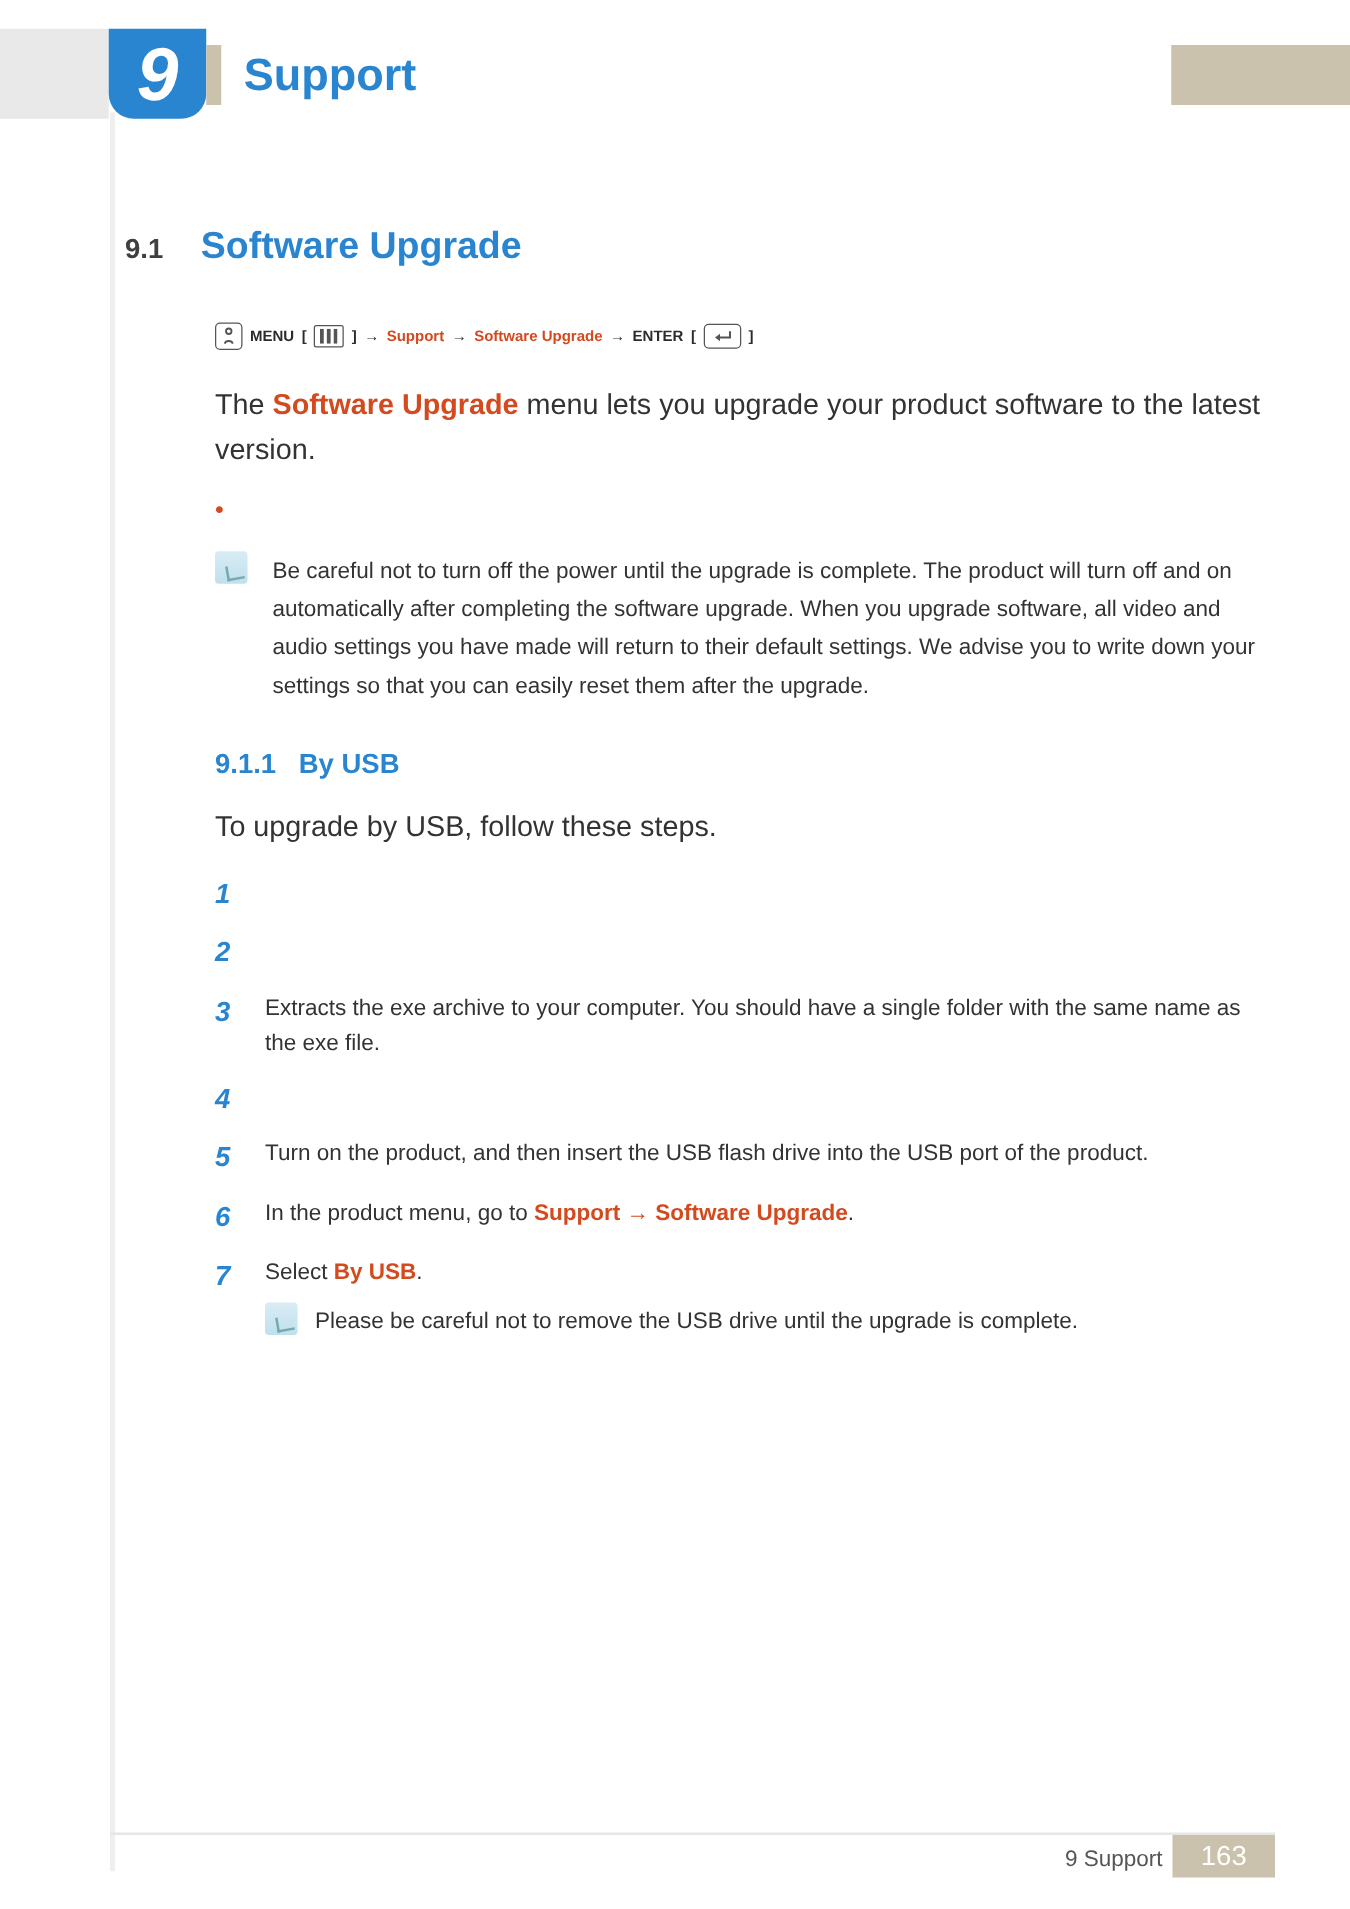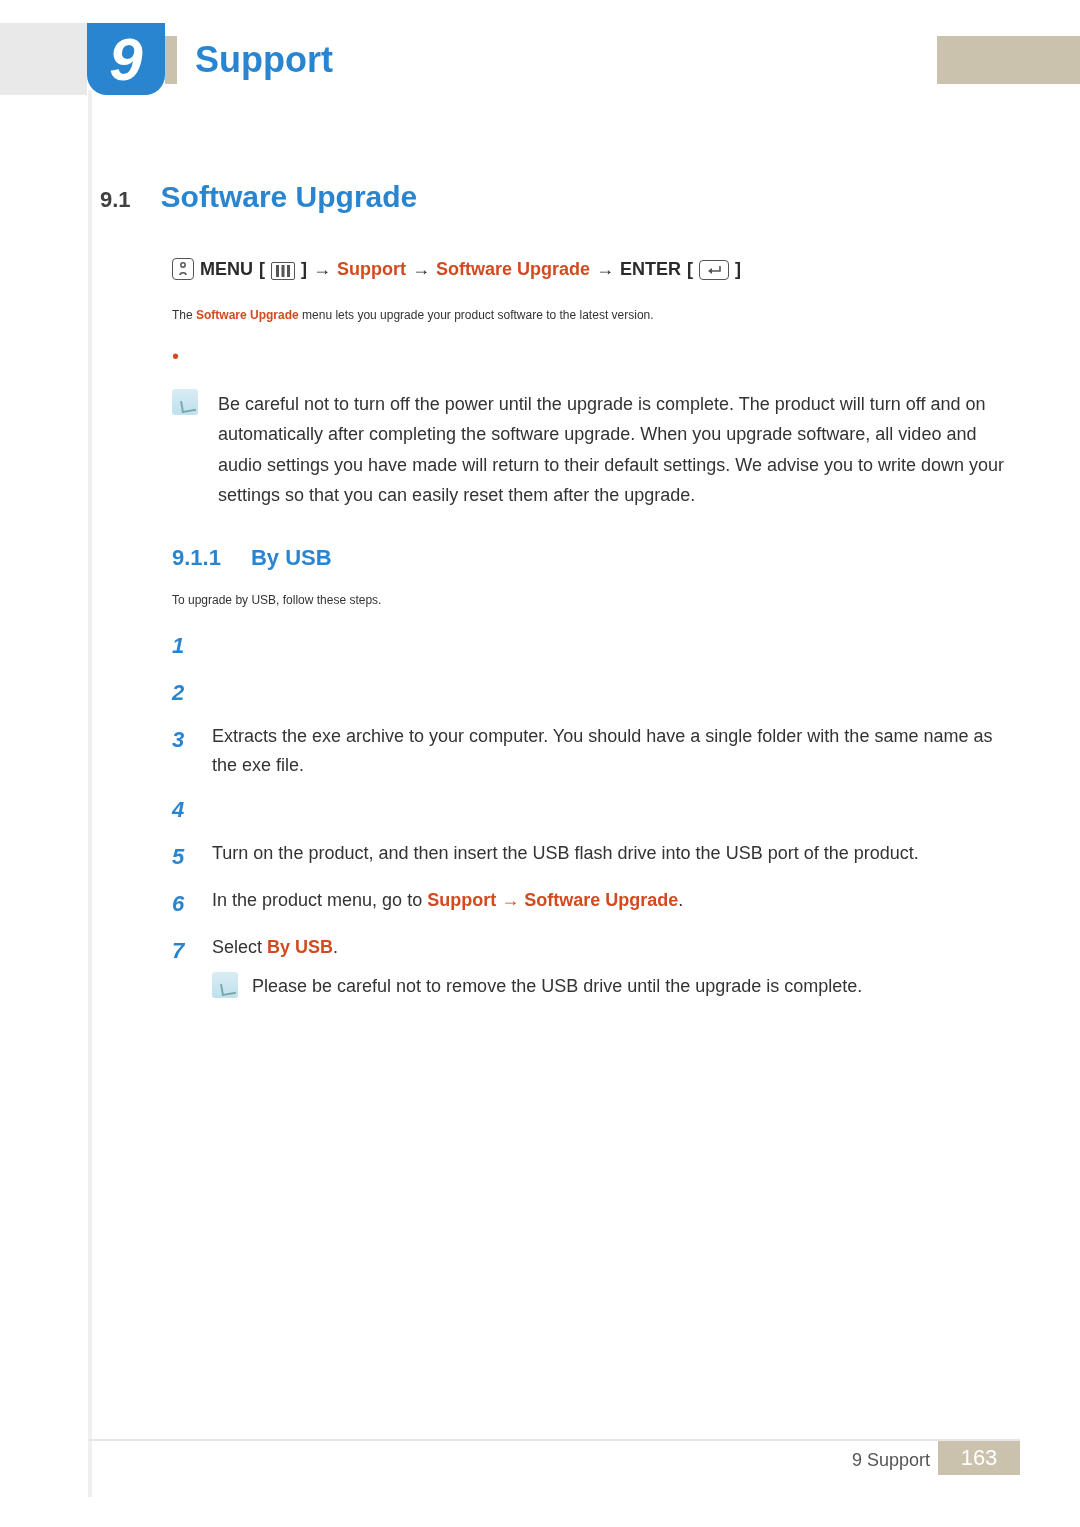--- a/index.html
+++ b/index.html
@@ -35,65 +35,65 @@
 
   
   .content { position: absolute; left: 100px; right: 60px; top: 180px; }
 
   .h-section { display: flex; align-items: baseline; gap: 30px; margin-bottom: 44px; }
   .h-section .num { color: #404040; font-size: 22px; font-weight: 700; }
   .h-section .txt { color: #2a85d0; font-size: 30px; font-weight: 700; }
 
   .indent { margin-left: 72px; }
 
-  .nav-path { display: flex; align-items: flex-end; flex-wrap: wrap; gap: 6px; font-size: 18px; font-weight: 600; margin-bottom: 26px; }
+  .nav-path { display: flex; align-items: center; flex-wrap: wrap; gap: 6px; font-size: 12px; font-weight: 600; margin-bottom: 26px; }
   .nav-path .osd-icon {
     display: inline-flex; width: 22px; height: 22px; border: 1.5px solid #555; border-radius: 4px;
     align-items: center; justify-content: center; font-size: 12px; color: #555;
   }
   .nav-path .menu-icon {
     display: inline-flex; width: 24px; height: 18px; border: 1.5px solid #555; border-radius: 2px;
     align-items: center; justify-content: center;
   }
   .nav-path .menu-icon svg { width: 14px; height: 12px; }
   .nav-path .enter-icon {
     display: inline-flex; width: 30px; height: 20px; border: 1.5px solid #555; border-radius: 4px;
     align-items: center; justify-content: center;
   }
   .nav-path .enter-icon svg { width: 18px; height: 12px; }
   .nav-path .black { color: #2b2b2b; }
   .nav-path .red { color: #d34a1f; }
 
-  .para { font-size: 12px; line-height: 1.55; margin-bottom: 18px; }
+  .para { font-size: 23px; line-height: 1.55; margin-bottom: 18px; }
   .para .red-bold { color: #d34a1f; font-weight: 700; }
 
   .bullet-row { display: flex; gap: 16px; font-size: 18px; line-height: 1.55; margin-bottom: 20px; }
   .bullet-row .dot { color: #d34a1f; font-size: 20px; line-height: 1.3; }
 
   .note-row { display: flex; gap: 20px; margin-bottom: 34px; }
   .note-icon {
     width: 26px; height: 26px; flex: 0 0 26px;
     background: linear-gradient(#d9ecf4, #bfe0ee);
     border-radius: 3px; position: relative;
   }
   .note-icon::after {
     content: ""; position: absolute; right: 3px; bottom: 3px; width: 12px; height: 10px;
     border-bottom: 2px solid #7aa; border-left: 2px solid #7aa; transform: rotate(-10deg);
   }
   .note-text { font-size: 18px; line-height: 1.7; }
 
-  .h-sub { display: flex; align-items: baseline; gap: 30px; color: #2a85d0; font-weight: 700; font-size: 22px; margin: 18px 0 20px 0; }
+  .h-sub { display: flex; align-items: baseline; gap: 18px; color: #2a85d0; font-weight: 700; font-size: 22px; margin: 18px 0 20px 0; }
 
   .step { display: flex; gap: 20px; font-size: 18px; line-height: 1.6; margin-bottom: 12px; }
   .step .n { color: #2a85d0; font-style: italic; font-size: 22px; font-weight: 600; width: 20px; flex: 0 0 20px; }
   .step .t .red-bold { color: #d34a1f; font-weight: 700; }
   .step .subnote { display: flex; gap: 14px; margin-top: 10px; align-items: flex-start; }
 
   
-  .footer { position: absolute; left: 88px; right: 0; bottom: 52px; height: 36px; padding-left: 44px; }
+  .footer { position: absolute; left: 88px; right: 0; bottom: 25px; height: 36px; padding-left: 44px; }
   .footer .line { position: absolute; left: 0; right: 60px; top: 0; height: 2px; background: #e6e6e6; }
   .footer .bar {
     position: absolute; right: 60px; bottom: 0; height: 34px; width: 82px;
     background: #cbc2ad; color: #fff; font-weight: 400; font-size: 22px;
     display: flex; align-items: center; justify-content: center;
   }
   .footer .label { position: absolute; right: 150px; bottom: 4px; font-size: 18px; color: #555; }
 </style>
 </head>
 <body>

